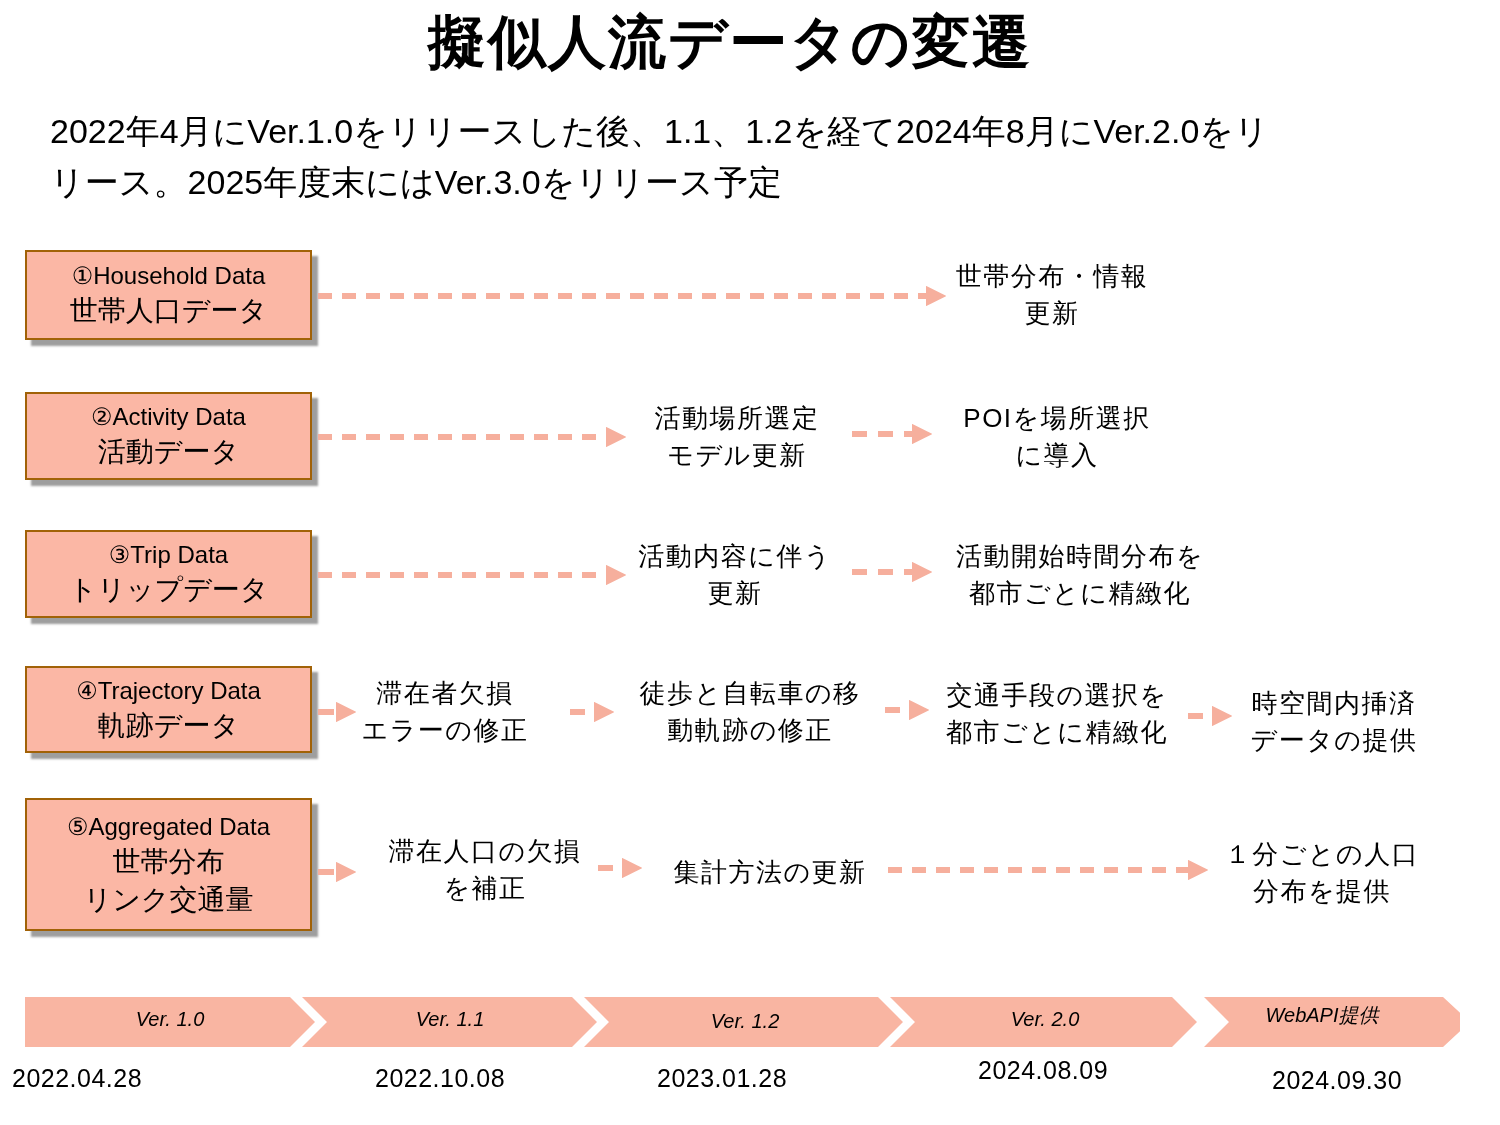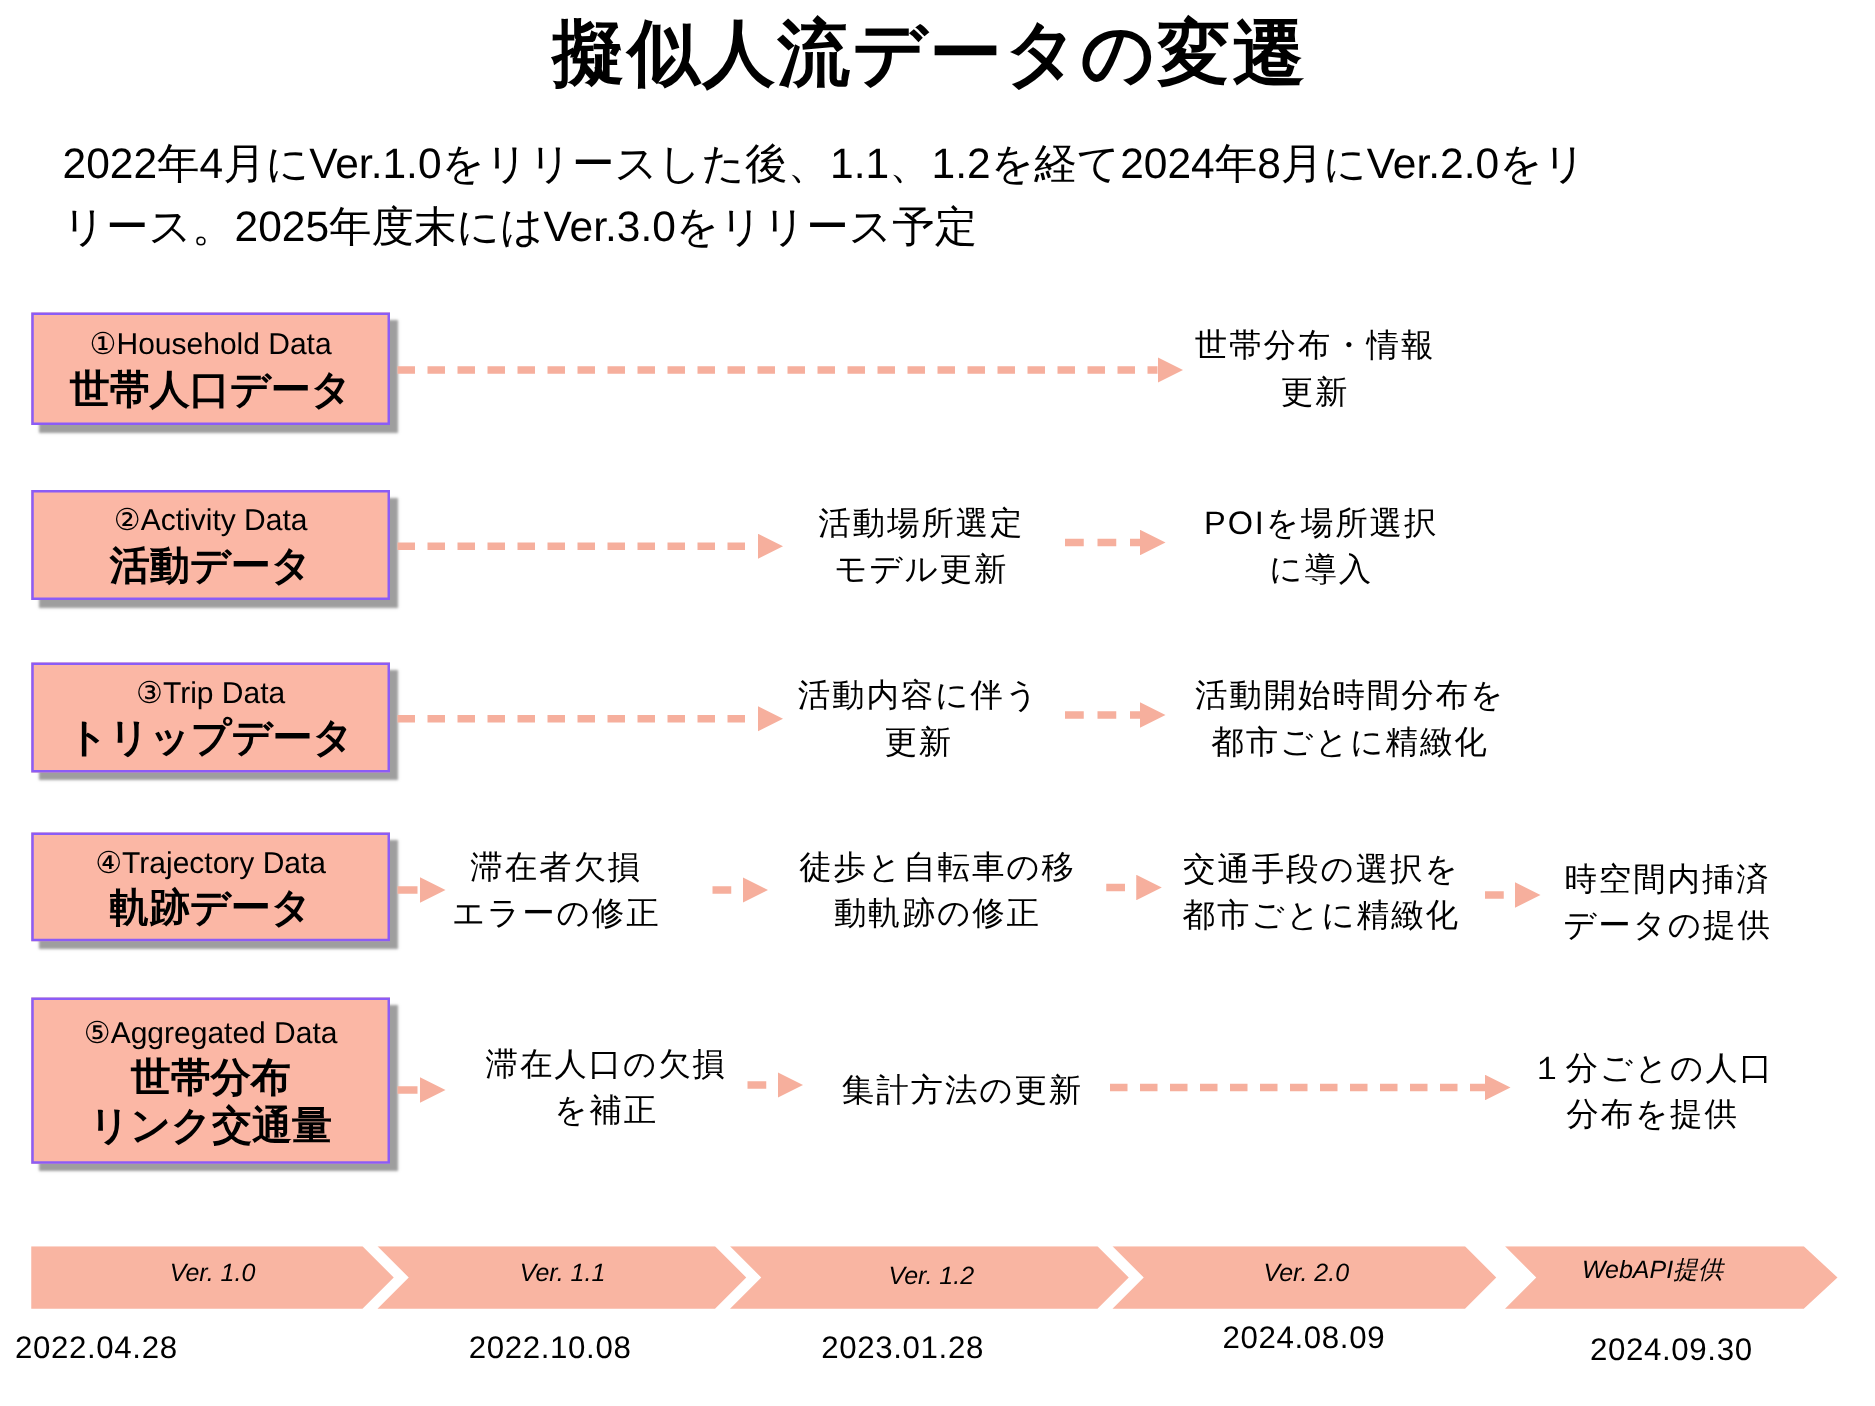--- a/index.html
+++ b/index.html
@@ -1,36 +1,36 @@
 <!DOCTYPE html>
 <html><head>
 <meta charset="utf-8">
 <style>
   html,body{margin:0;padding:0;background:#ffffff;}
   .canvas{
     position:relative;width:1460px;height:1125px;background:#ffffff;
-    font-family:"Liberation Sans", sans-serif;color:#000;overflow:hidden;padding-left:28px;
+    font-family:"Liberation Sans", sans-serif;color:#000;overflow:hidden;
   }
   .title{
     position:absolute;top:4px;left:0;width:100%;text-align:center;
     font-size:58px;font-weight:bold;letter-spacing:2px;
   }
   .subtitle{
     position:absolute;top:106px;left:50px;width:1420px;
     font-size:34px;line-height:51px;
   }
   .box{
     position:absolute;left:25px;width:287px;
-    background:#FBB7A5;border:2px solid #8b5cf6;
+    background:#FBB7A5;border:2px solid #a16207;
     box-shadow:6px 6px 2px rgba(125,125,125,0.75);
     display:flex;flex-direction:column;justify-content:center;align-items:center;
     text-align:left;box-sizing:border-box;
   }
   .box .en{font-size:24px;line-height:32px;}
-  .box .ja{font-size:32px;font-weight:bold;line-height:38px;}
+  .box .ja{font-size:28px;font-weight:normal;line-height:38px;}
   .ms{
     position:absolute;text-align:center;
     font-size:26px;line-height:37px;letter-spacing:1.5px;
   }
   .overlay{position:absolute;left:0;top:0;pointer-events:none;}
   .vlabel{
     position:absolute;font-style:italic;font-size:20px;text-align:center;
   }
   .date{position:absolute;font-size:25px;text-align:left;letter-spacing:0.5px;}
 </style>

